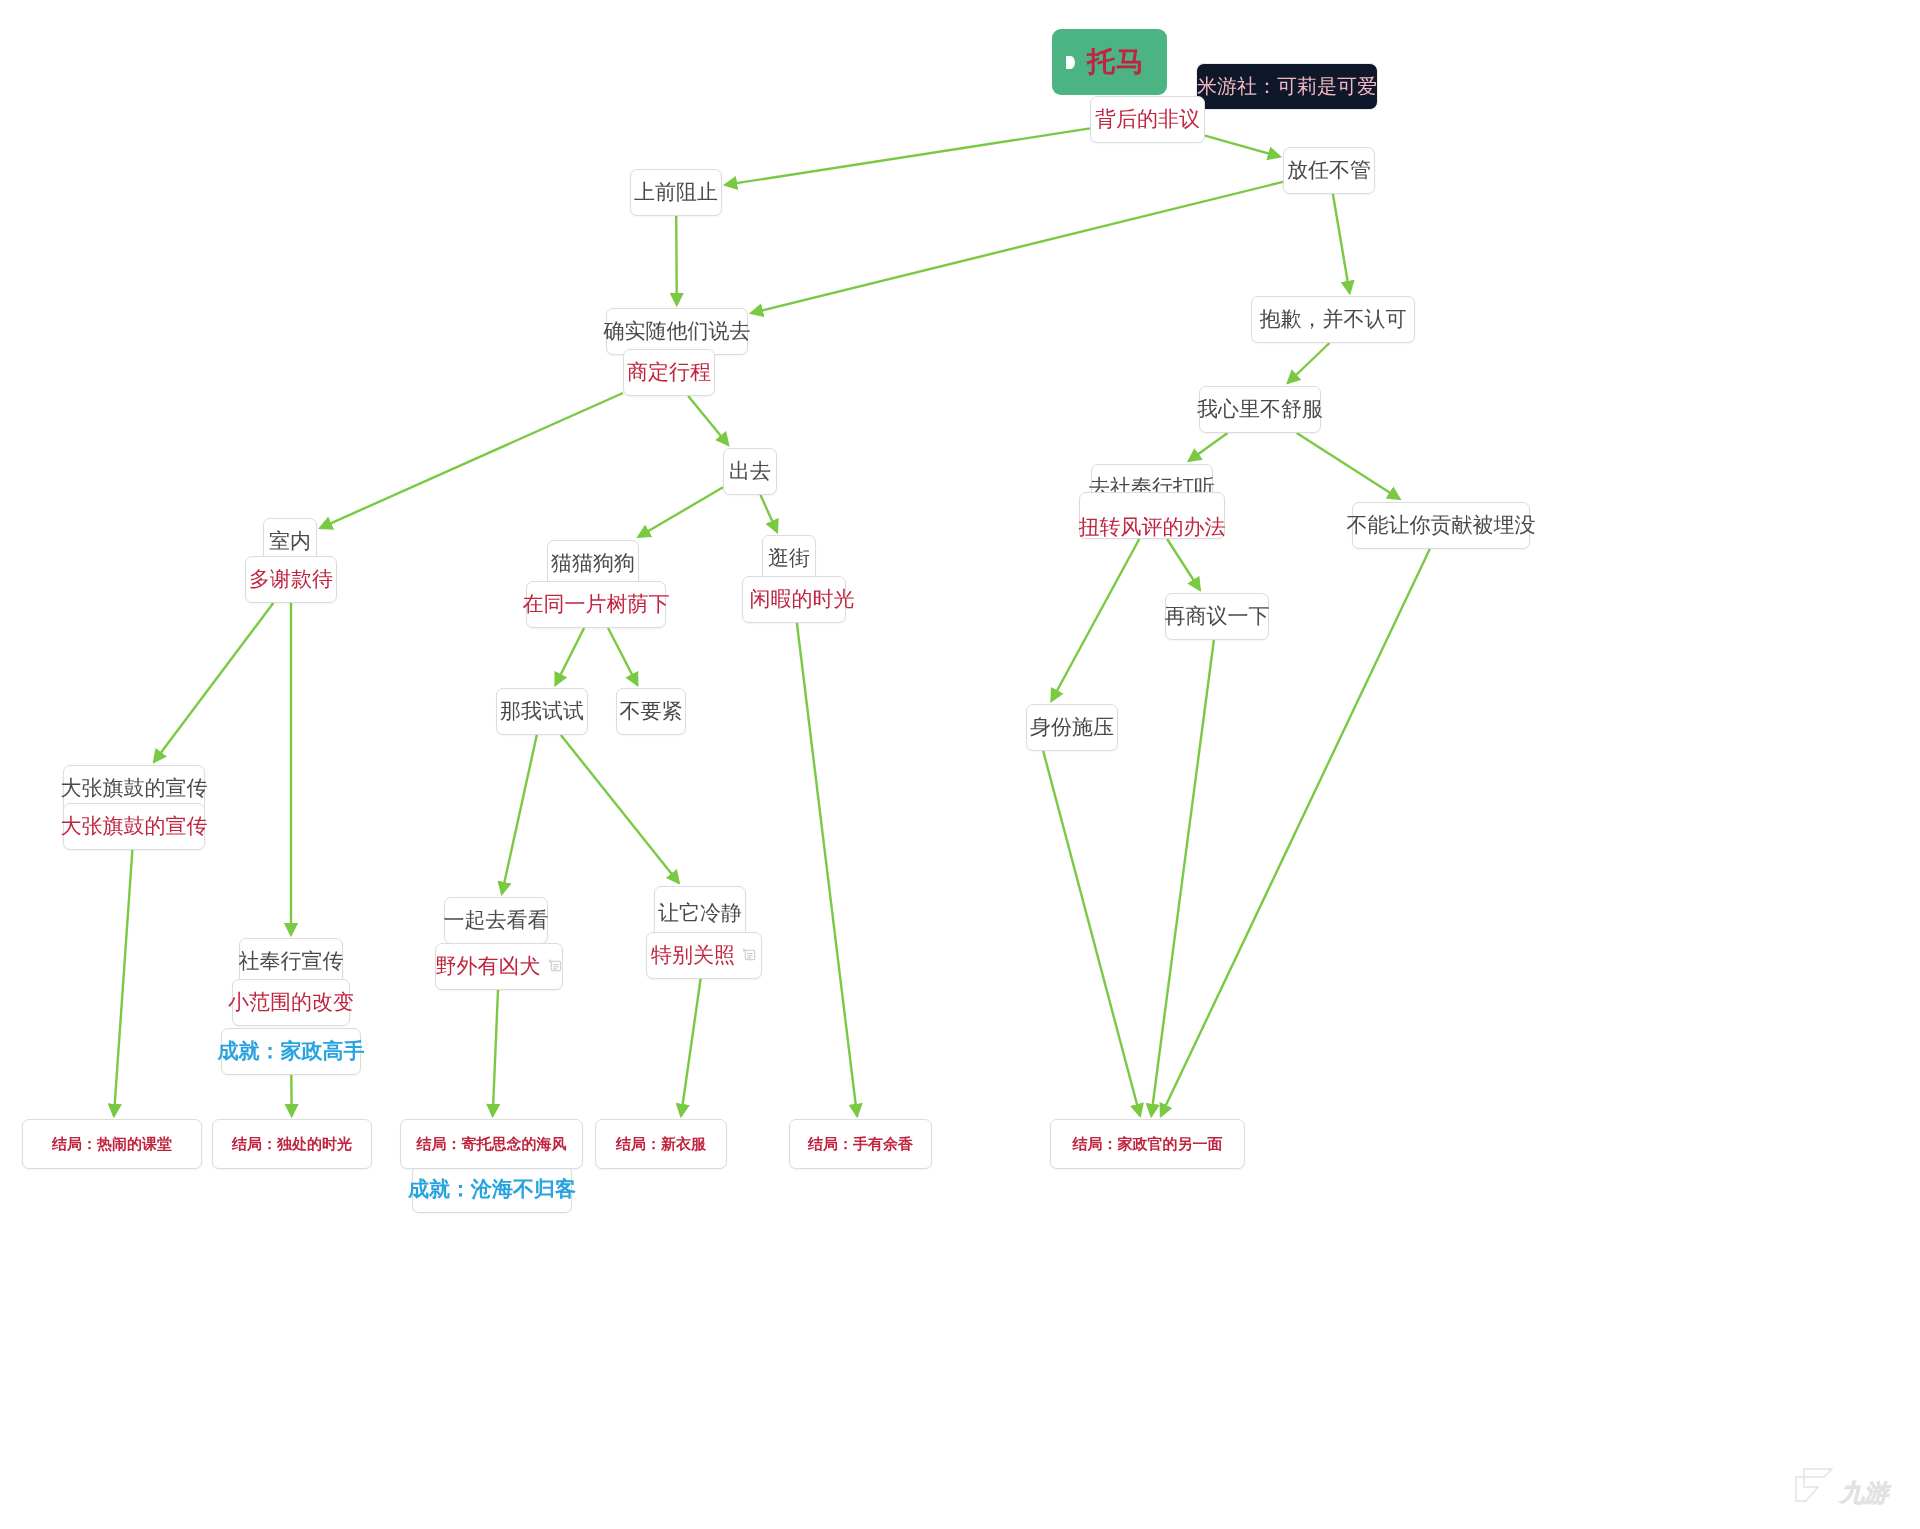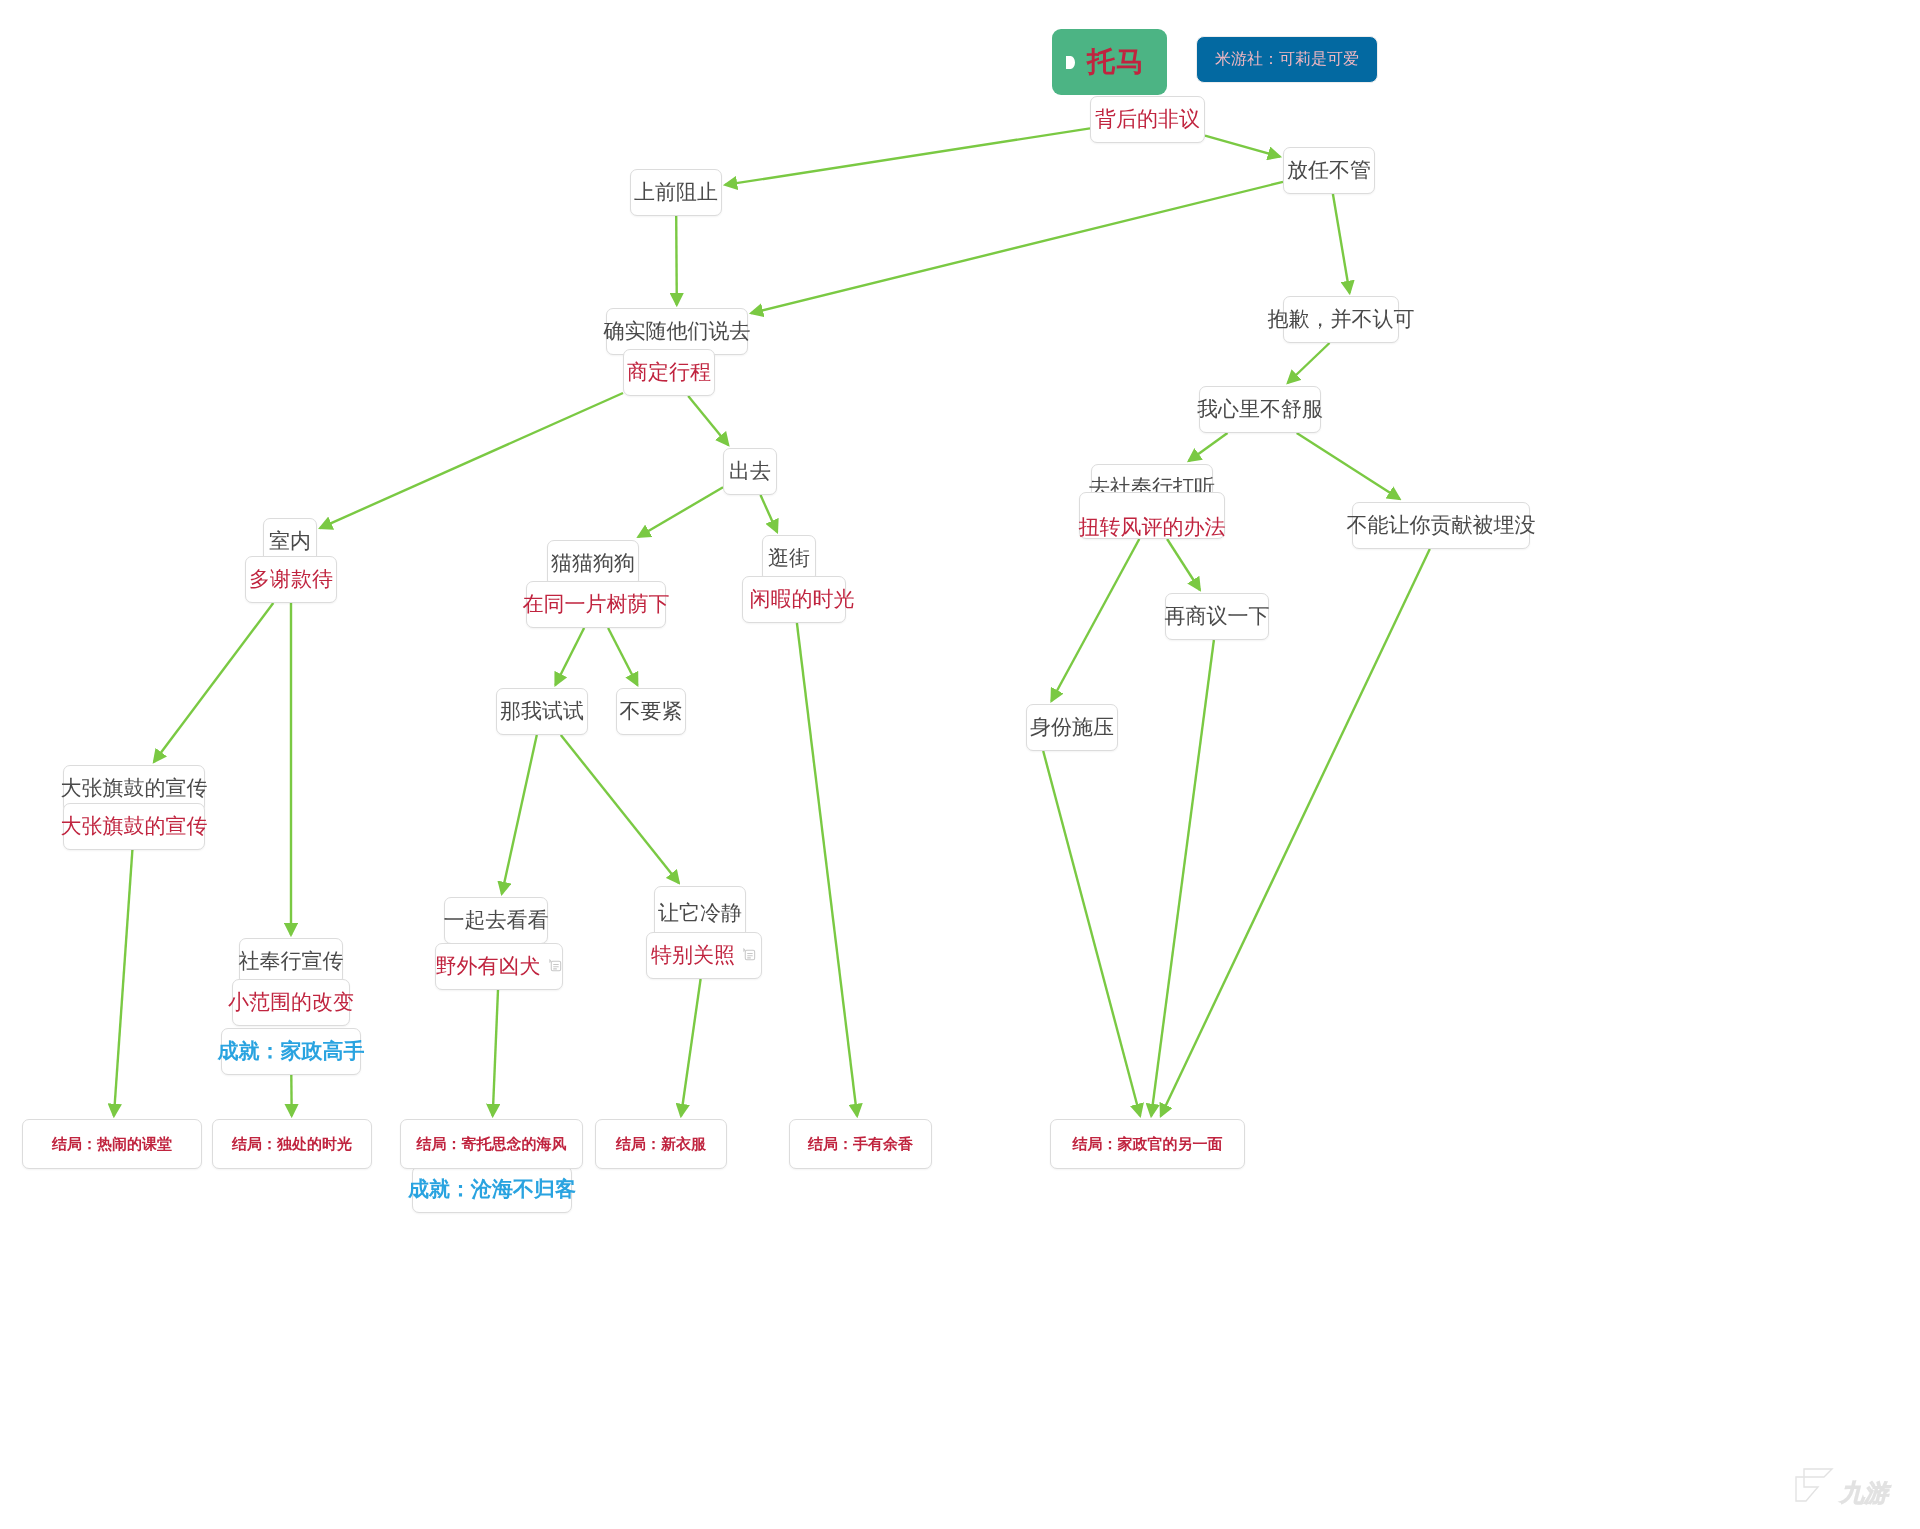--- a/index.html
+++ b/index.html
@@ -97,28 +97,29 @@
     color: #c0243f;
     font-size: 28px;
     font-weight: bold;
     letter-spacing: 1px;
   }
   
   .n-watermark {
     position: absolute;
     border: 1px solid #ededed;
     border-radius: 8px;
-    background: #0369a1;
+    background: #0f172a;
     display: flex;
     align-items: center;
     justify-content: center;
     color: #f2b8c2;
-    font-size: 16px;
+    font-size: 20px;
     box-sizing: border-box;
     z-index: 4;
+    margin-top: 27px;
   }
   .note-icon {
     display: inline-block;
     margin-left: 7px;
     vertical-align: middle;
     opacity: .55;
   }
   #brand {
     position: absolute;
     right: 8px;
@@ -190,21 +191,21 @@
       </div>
       <div class="node n-plain" style="left: 1283px; top: 147px; width: 92px; height: 47px;">
         <span class="txt">放任不管</span>
       </div>
       <div class="node n-plain" style="left: 606px; top: 308px; width: 142px; height: 47px;">
         <span class="txt">确实随他们说去</span>
       </div>
       <div class="node n-red" style="left: 623px; top: 349px; width: 92px; height: 47px;">
         <span class="txt">商定行程</span>
       </div>
-      <div class="node n-plain" style="left: 1283px; top: 296px; width: 116px; height: 47px;">
+      <div class="node n-plain" style="left: 1251px; top: 296px; width: 164px; height: 47px;">
         <span class="txt">抱歉，并不认可</span>
       </div>
       <div class="node n-plain" style="left: 1199px; top: 386px; width: 122px; height: 47px;">
         <span class="txt">我心里不舒服</span>
       </div>
       <div class="node n-plain" style="left: 723px; top: 448px; width: 54px; height: 47px;">
         <span class="txt">出去</span>
       </div>
       <div class="node n-plain" style="left: 1091px; top: 464px; width: 122px; height: 47px;">
         <span class="txt">去社奉行打听</span>

